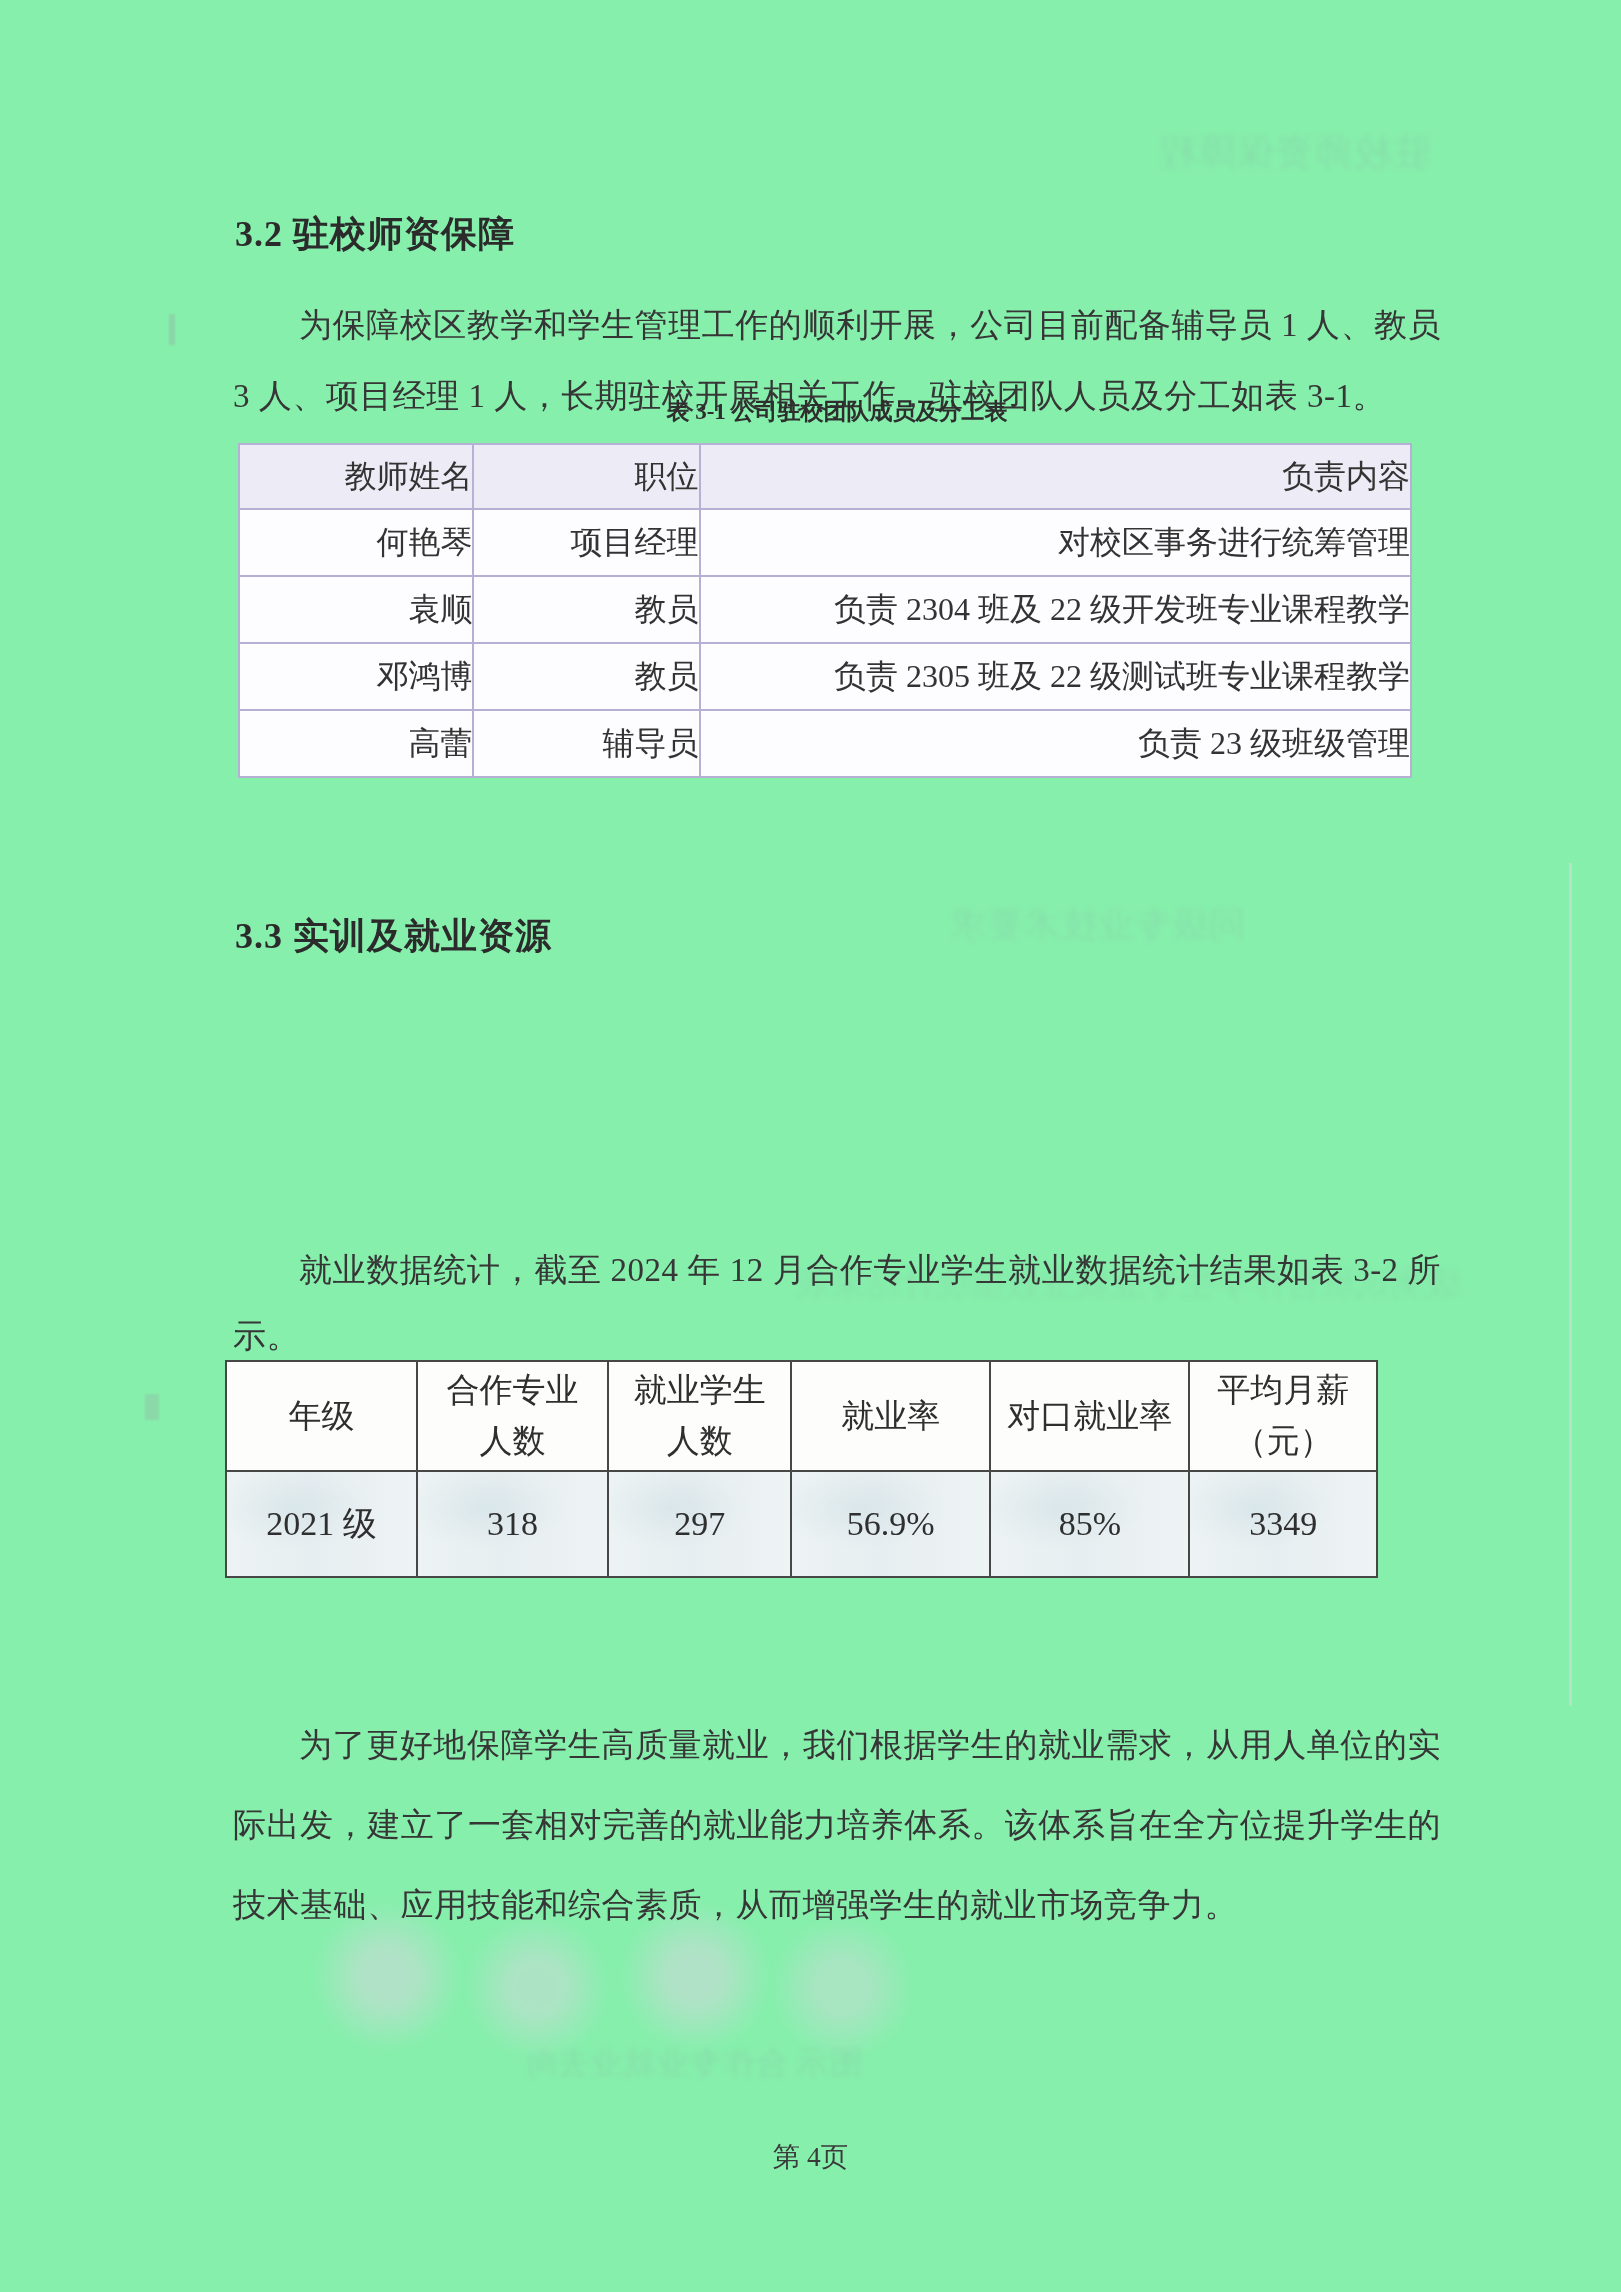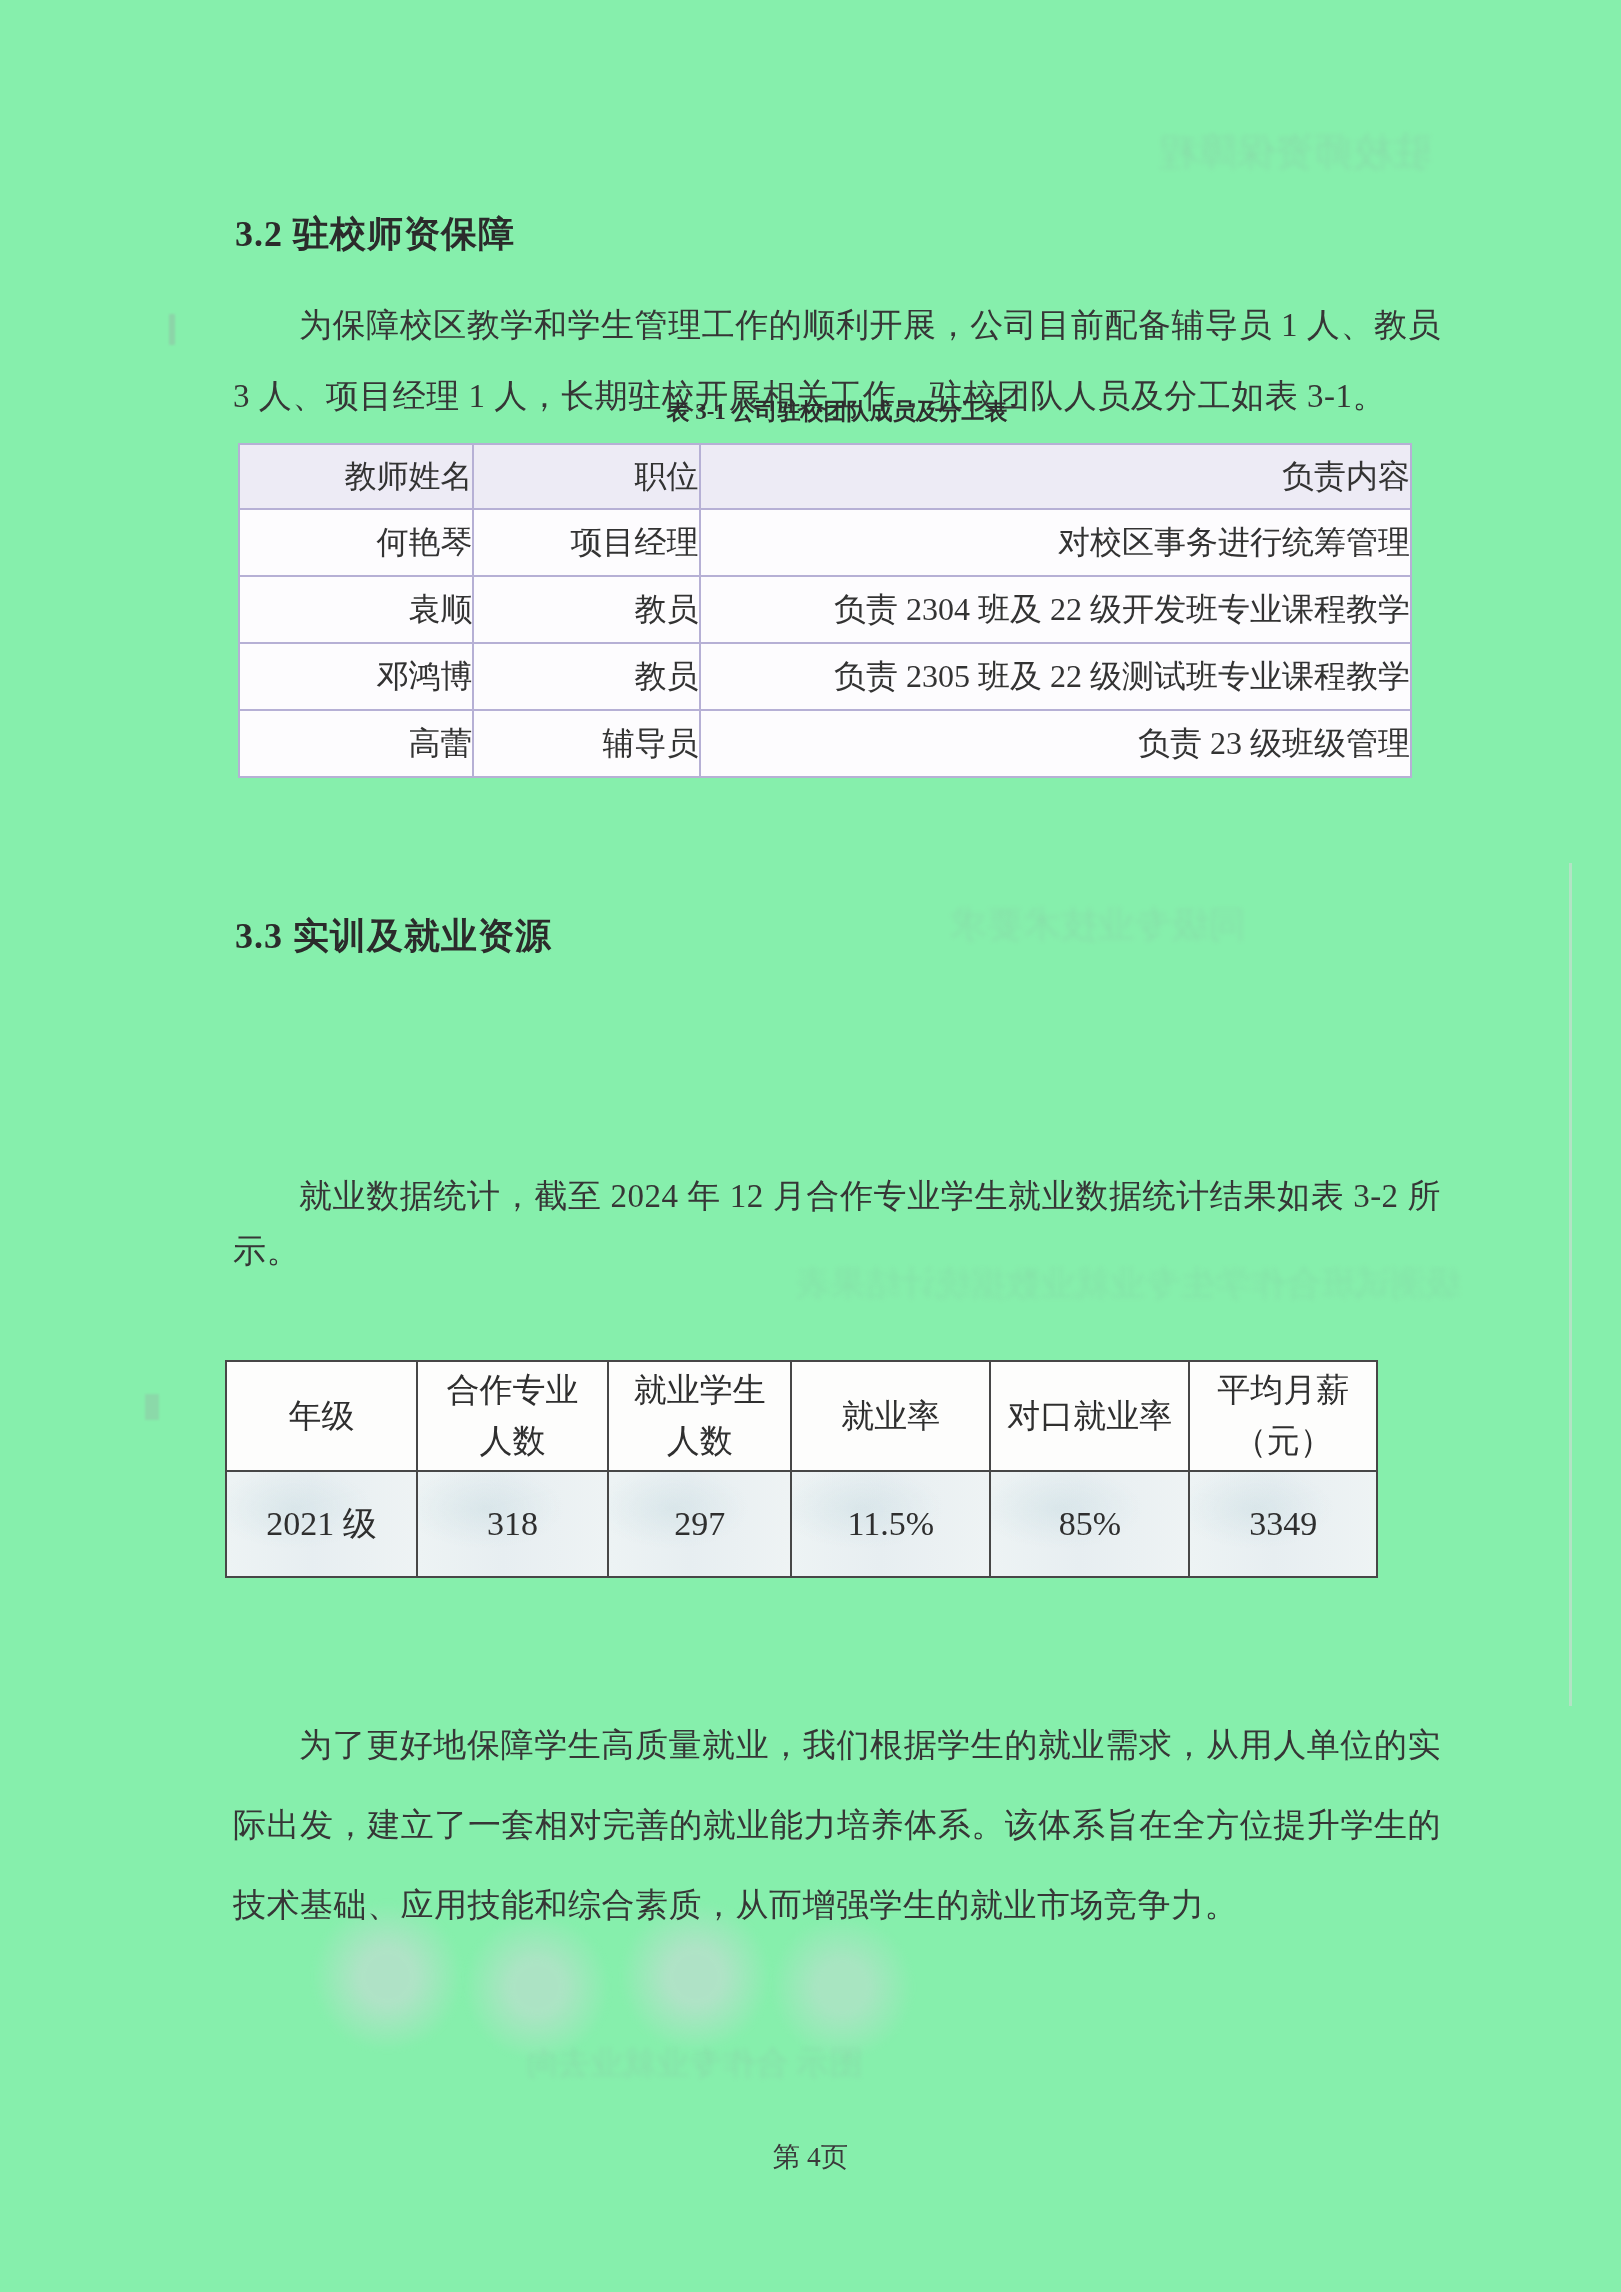--- a/index.html
+++ b/index.html
@@ -23,21 +23,21 @@
   
   .para{
     position:absolute;left:233px;width:1208px;
     font-size:33px;line-height:71px;
     text-align:justify;text-justify:inter-ideograph;
     text-indent:2em;color:#363636;
     letter-spacing:0.5px;
   }
   #p1{top:257px;}
   #p2a{top:978px;line-height:55px;}
-  #p2b{top:1136px;line-height:55px;}
+  #p2b{top:1204px;line-height:66px;}
   #p3{top:1672px;line-height:80px;}
   
   .caption{
     position:absolute;left:233px;width:1208px;
     font-size:23px;font-weight:bold;color:#2e2e2e;
     text-align:center;white-space:nowrap;
   }
   #cap1{top:396px;}
   #cap2{top:1311px;}
   
@@ -183,21 +183,21 @@
         <th>对口就业率</th>
         <th>平均月薪
 （元）</th>
       </tr>
     </thead>
     <tbody>
       <tr>
         <td>2021 级</td>
         <td>318</td>
         <td>297</td>
-        <td>11.5%</td>
+        <td>56.9%</td>
         <td>85%</td>
         <td>3349</td>
       </tr>
     </tbody>
   </table>
 
   <p class="para" id="p3">为了更好地保障学生高质量就业，我们根据学生的就业需求，从用人单位的实际出发，建立了一套相对完善的就业能力培养体系。该体系旨在全方位提升学生的技术基础、应用技能和综合素质，从而增强学生的就业市场竞争力。</p>
 
   <div class="footer">第 4页</div>
 

